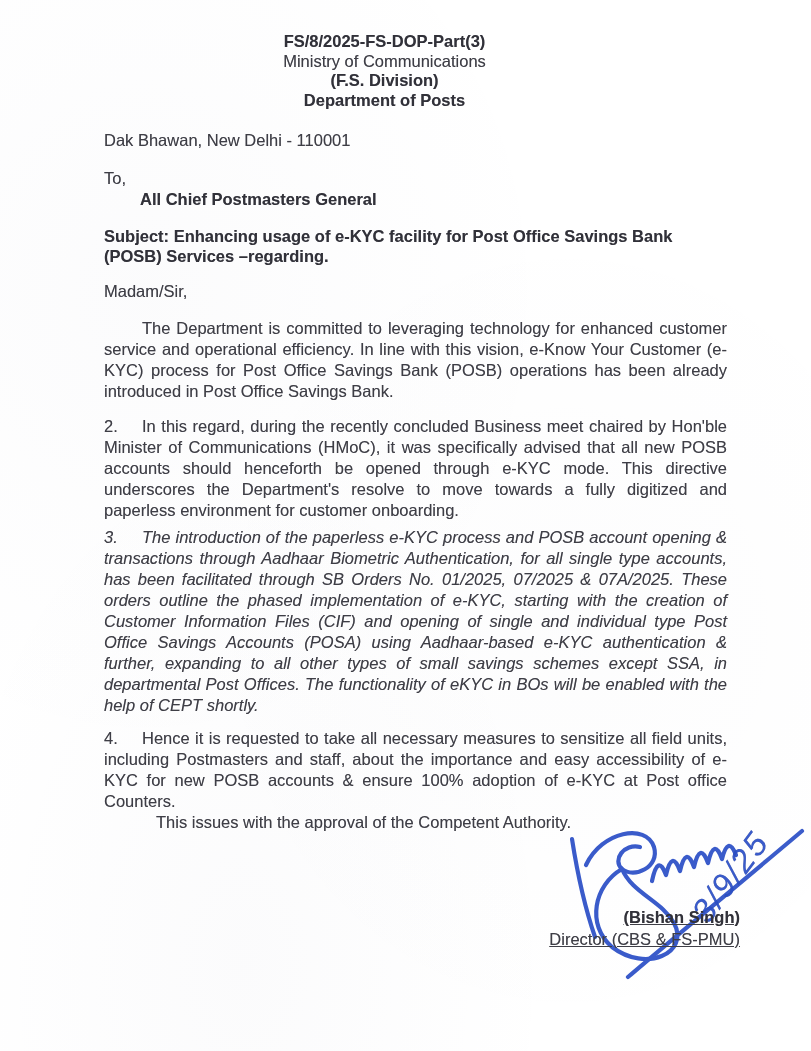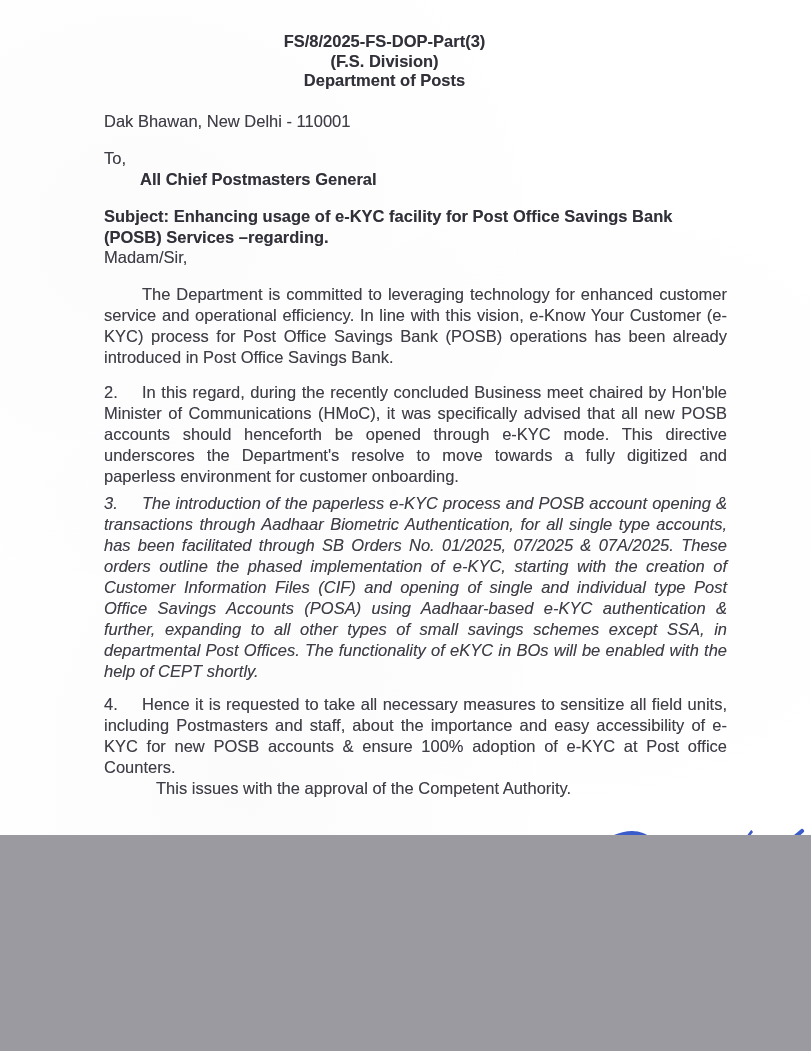--- a/index.html
+++ b/index.html
@@ -1,18 +1,18 @@
 <!DOCTYPE html>
 <html><head>
 <meta charset="utf-8">
 <style>
   html,body{margin:0;padding:0;background:#9a9aa0;}
   .page{
     position:relative;
-    width:811px;height:835px;
+    width:811px;height:1051px;
     margin:0 auto;
     background:#ffffff;
     background-image:
       radial-gradient(ellipse at 18% 28%, rgba(70,70,120,0.018), transparent 45%),
       radial-gradient(ellipse at 70% 60%, rgba(60,60,100,0.012), transparent 50%),
       radial-gradient(ellipse at 30% 92%, rgba(60,60,110,0.02), transparent 40%);
     font-family:"Liberation Sans","DejaVu Sans",sans-serif;
     color:#3e3e46;
     font-size:16.5px;
     line-height:21px;
@@ -31,21 +31,21 @@
     text-align:left;
     margin-top:20px;
     line-height:20.5px;
   }
   .to-block{margin-top:17px;}
   .recipient-name{margin-left:36px;}
   .subject{
     margin-top:16px;
     line-height:20.5px;
   }
-  .salutation{}
+  .salutation{margin-top:14px;}
   p.body-para{
     margin:0;
     margin-top:14px;
     text-align:justify;
   }
   p.first-para{text-indent:38px;margin-top:16px;}
   p.p3{margin-top:6px;font-style:italic;}
   p.p4{margin-top:12px;}
   .pnum{
     display:inline-block;
@@ -73,20 +73,21 @@
     text-decoration:underline;
   }
 </style>
 </head>
 <body>
 
 <div class="page">
 
   <div class="letterhead">
     <div class="b">FS/8/2025-FS-DOP-Part(3)</div>
+    <div>Ministry of Communications</div>
     <div class="b">(F.S. Division)</div>
     <div class="b">Department of Posts</div>
   </div>
 
   <div class="meta">
     <div>Dak Bhawan, New Delhi - 110001</div>
   </div>
 
   <div class="to-block">
     <div>To,</div>

